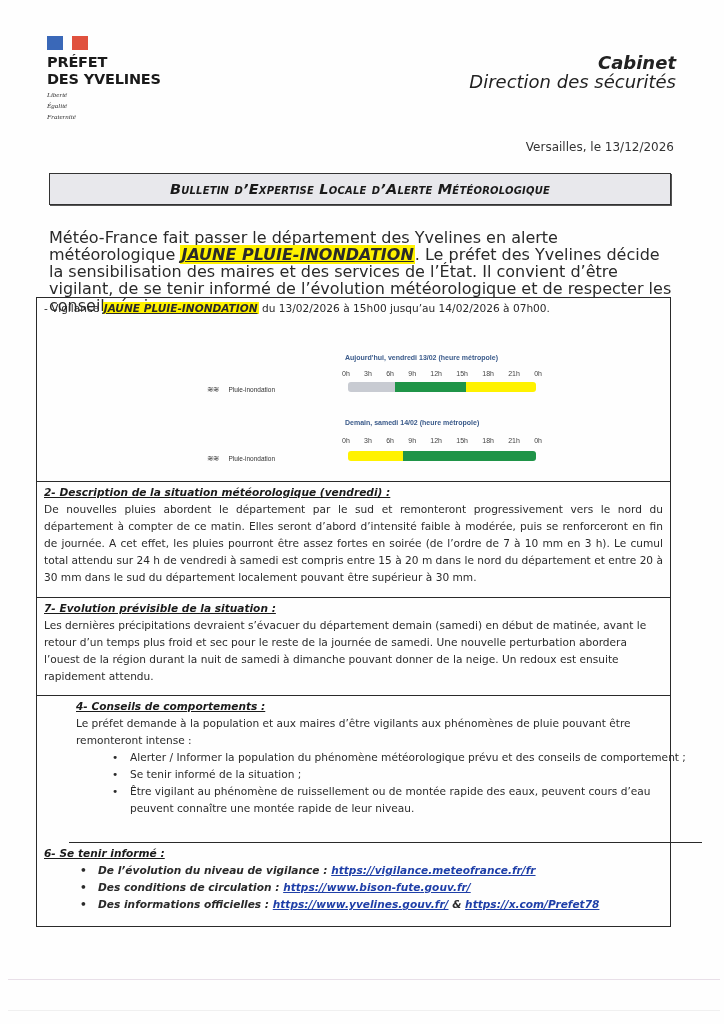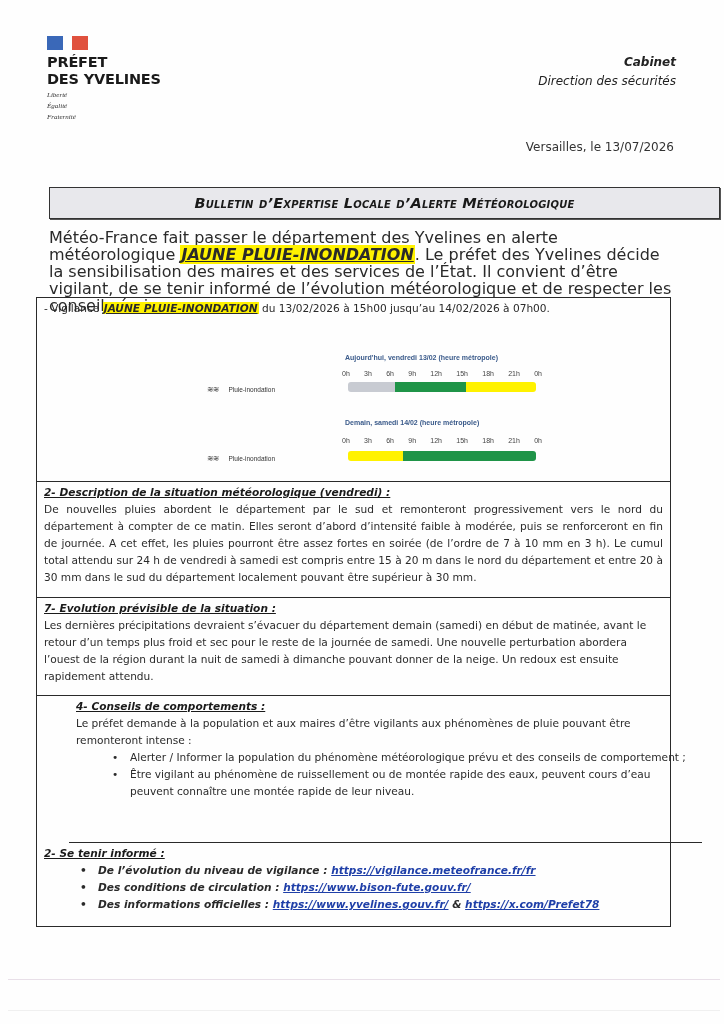--- a/index.html
+++ b/index.html
@@ -7,25 +7,25 @@
     body { font-family: "Liberation Sans", sans-serif; color: #1f1f1f; position: relative; }
 
     .logo { position: absolute; left: 47px; top: 36px; }
     .flag { display: flex; gap: 0; height: 14px; margin-bottom: 4px; }
     .flag .blue { width: 16px; height: 14px; background: #3a68b8; }
     .flag .white { width: 9px; height: 14px; background: #fefefe; }
     .flag .red { width: 16px; height: 14px; background: #e0513e; }
     .logo .prefet { font-family: "DejaVu Sans", sans-serif; font-weight: bold; font-size: 14.5px; line-height: 17px; color: #1a1a1a; letter-spacing: -0.2px; }
     .logo .motto { font-family: "Liberation Serif", serif; font-style: italic; font-size: 7px; line-height: 8px; color: #333; margin-top: 3px; }
 
-    .header-right { position: absolute; right: 48px; top: 53px; text-align: right; font-family: "DejaVu Sans", sans-serif; font-style: italic; font-size: 12px; line-height: 19px; color: #222; }
+    .header-right { position: absolute; right: 48px; top: 53px; text-align: right; font-family: "DejaVu Sans", sans-serif; font-style: italic; font-size: 18px; line-height: 19px; color: #222; }
     .header-right .cabinet { font-weight: bold; }
     .date { position: absolute; right: 50px; top: 140px; font-family: "DejaVu Sans", sans-serif; font-size: 12px; color: #333; }
 
-    .title-box { position: absolute; left: 49px; top: 187px; width: 671px; height: 32px; background: #e8e8ec; border: 1.5px solid #333; display: flex; align-items: center; justify-content: center; box-shadow: 1px 1px 0 #555; }
+    .title-box { position: absolute; left: 49px; top: 173px; width: 622px; height: 32px; background: #e8e8ec; border: 1.5px solid #333; display: flex; align-items: center; justify-content: center; box-shadow: 1px 1px 0 #555; }
     .title-box span { font-family: "DejaVu Sans", sans-serif; font-weight: bold; font-style: italic; font-size: 14.5px; font-variant: small-caps; color: #1a1a1a; letter-spacing: 0.2px; }
 
     .intro { position: absolute; left: 49px; top: 229px; width: 625px; font-family: "DejaVu Sans", sans-serif; font-size: 16px; line-height: 17px; color: #2a2a2a; }
     .hl { background: #fff200; font-weight: bold; font-style: italic; text-decoration: underline; padding: 0 1px; }
 
     .main-box { position: absolute; left: 36px; top: 297px; width: 635px; height: 630px; border: 1.3px solid #2a2a2a; }
     .section { position: absolute; left: 0; width: 100%; border-bottom: 1.6px solid #2a2a2a; padding: 2px 7px; font-family: "DejaVu Sans", sans-serif; font-size: 10.6px; line-height: 17px; color: #2a2a2a; }
     .section:last-child { border-bottom: none; }
     .s1 { top: 0; height: 184px; }
     .s2 { top: 184px; height: 116px; }
@@ -65,21 +65,21 @@
   <div class="prefet">DES YVELINES</div>
   <div class="motto">Liberté</div>
   <div class="motto">Égalité</div>
   <div class="motto">Fraternité</div>
 </div>
 
 <div class="header-right">
   <div class="cabinet">Cabinet</div>
   <div>Direction des sécurités</div>
 </div>
-<div class="date">Versailles, le 13/07/2026</div>
+<div class="date">Versailles, le 13/12/2026</div>
 
 <div class="title-box">
   <span>Bulletin d’Expertise Locale d’Alerte Météorologique</span>
 </div>
 
 <div class="intro"><span>Météo-France fait passer le département des Yvelines en alerte météorologique </span><span class="hl">JAUNE PLUIE-INONDATION</span><span>. Le préfet des Yvelines décide la sensibilisation des maires et des services de l’État. Il convient d’être vigilant, de se tenir informé de l’évolution météorologique et de respecter les conseils émis.</span></div>
 
 <div class="main-box">
 
   <div class="section s1">
@@ -141,26 +141,27 @@
   <div class="section s3">
     <div class="sec-title">7- Evolution prévisible de la situation :</div>
     <div>Les dernières précipitations devraient s’évacuer du département demain (samedi) en début de matinée, avant le retour d’un temps plus froid et sec pour le reste de la journée de samedi. Une nouvelle perturbation abordera l’ouest de la région durant la nuit de samedi à dimanche pouvant donner de la neige.  Un redoux est ensuite rapidement attendu.</div>
   </div>
 
   <div class="section s4">
     <div class="sec-title">4- Conseils de comportements :</div>
     <div>Le préfet demande à la population et aux maires d’être vigilants aux phénomènes de pluie pouvant être remonteront intense :</div>
     <ul class="bullets">
       <li>Alerter / Informer la population du phénomène météorologique prévu et des conseils de comportement ;</li>
+      <li>Se tenir informé de la situation ;</li>
       <li>Être vigilant au phénomène de ruissellement ou de montée rapide des eaux, peuvent cours d’eau peuvent connaître une montée rapide de leur niveau.</li>
     </ul>
   </div>
 
   <div class="section s5">
-    <div class="sec-title">2- Se tenir informé :</div>
+    <div class="sec-title">6- Se tenir informé :</div>
     <ul class="bullets italic-links">
       <li><span>De l’évolution du niveau de vigilance : </span><a class="link">https://vigilance.meteofrance.fr/fr</a></li>
       <li><span>Des conditions de circulation : </span><a class="link">https://www.bison-fute.gouv.fr/</a></li>
       <li><span>Des informations officielles : </span><a class="link">https://www.yvelines.gouv.fr/</a><span> &amp; </span><a class="link">https://x.com/Prefet78</a></li>
     </ul>
   </div>
 </div>
 
 <div class="rule"></div>
 <div class="rule2"></div>

